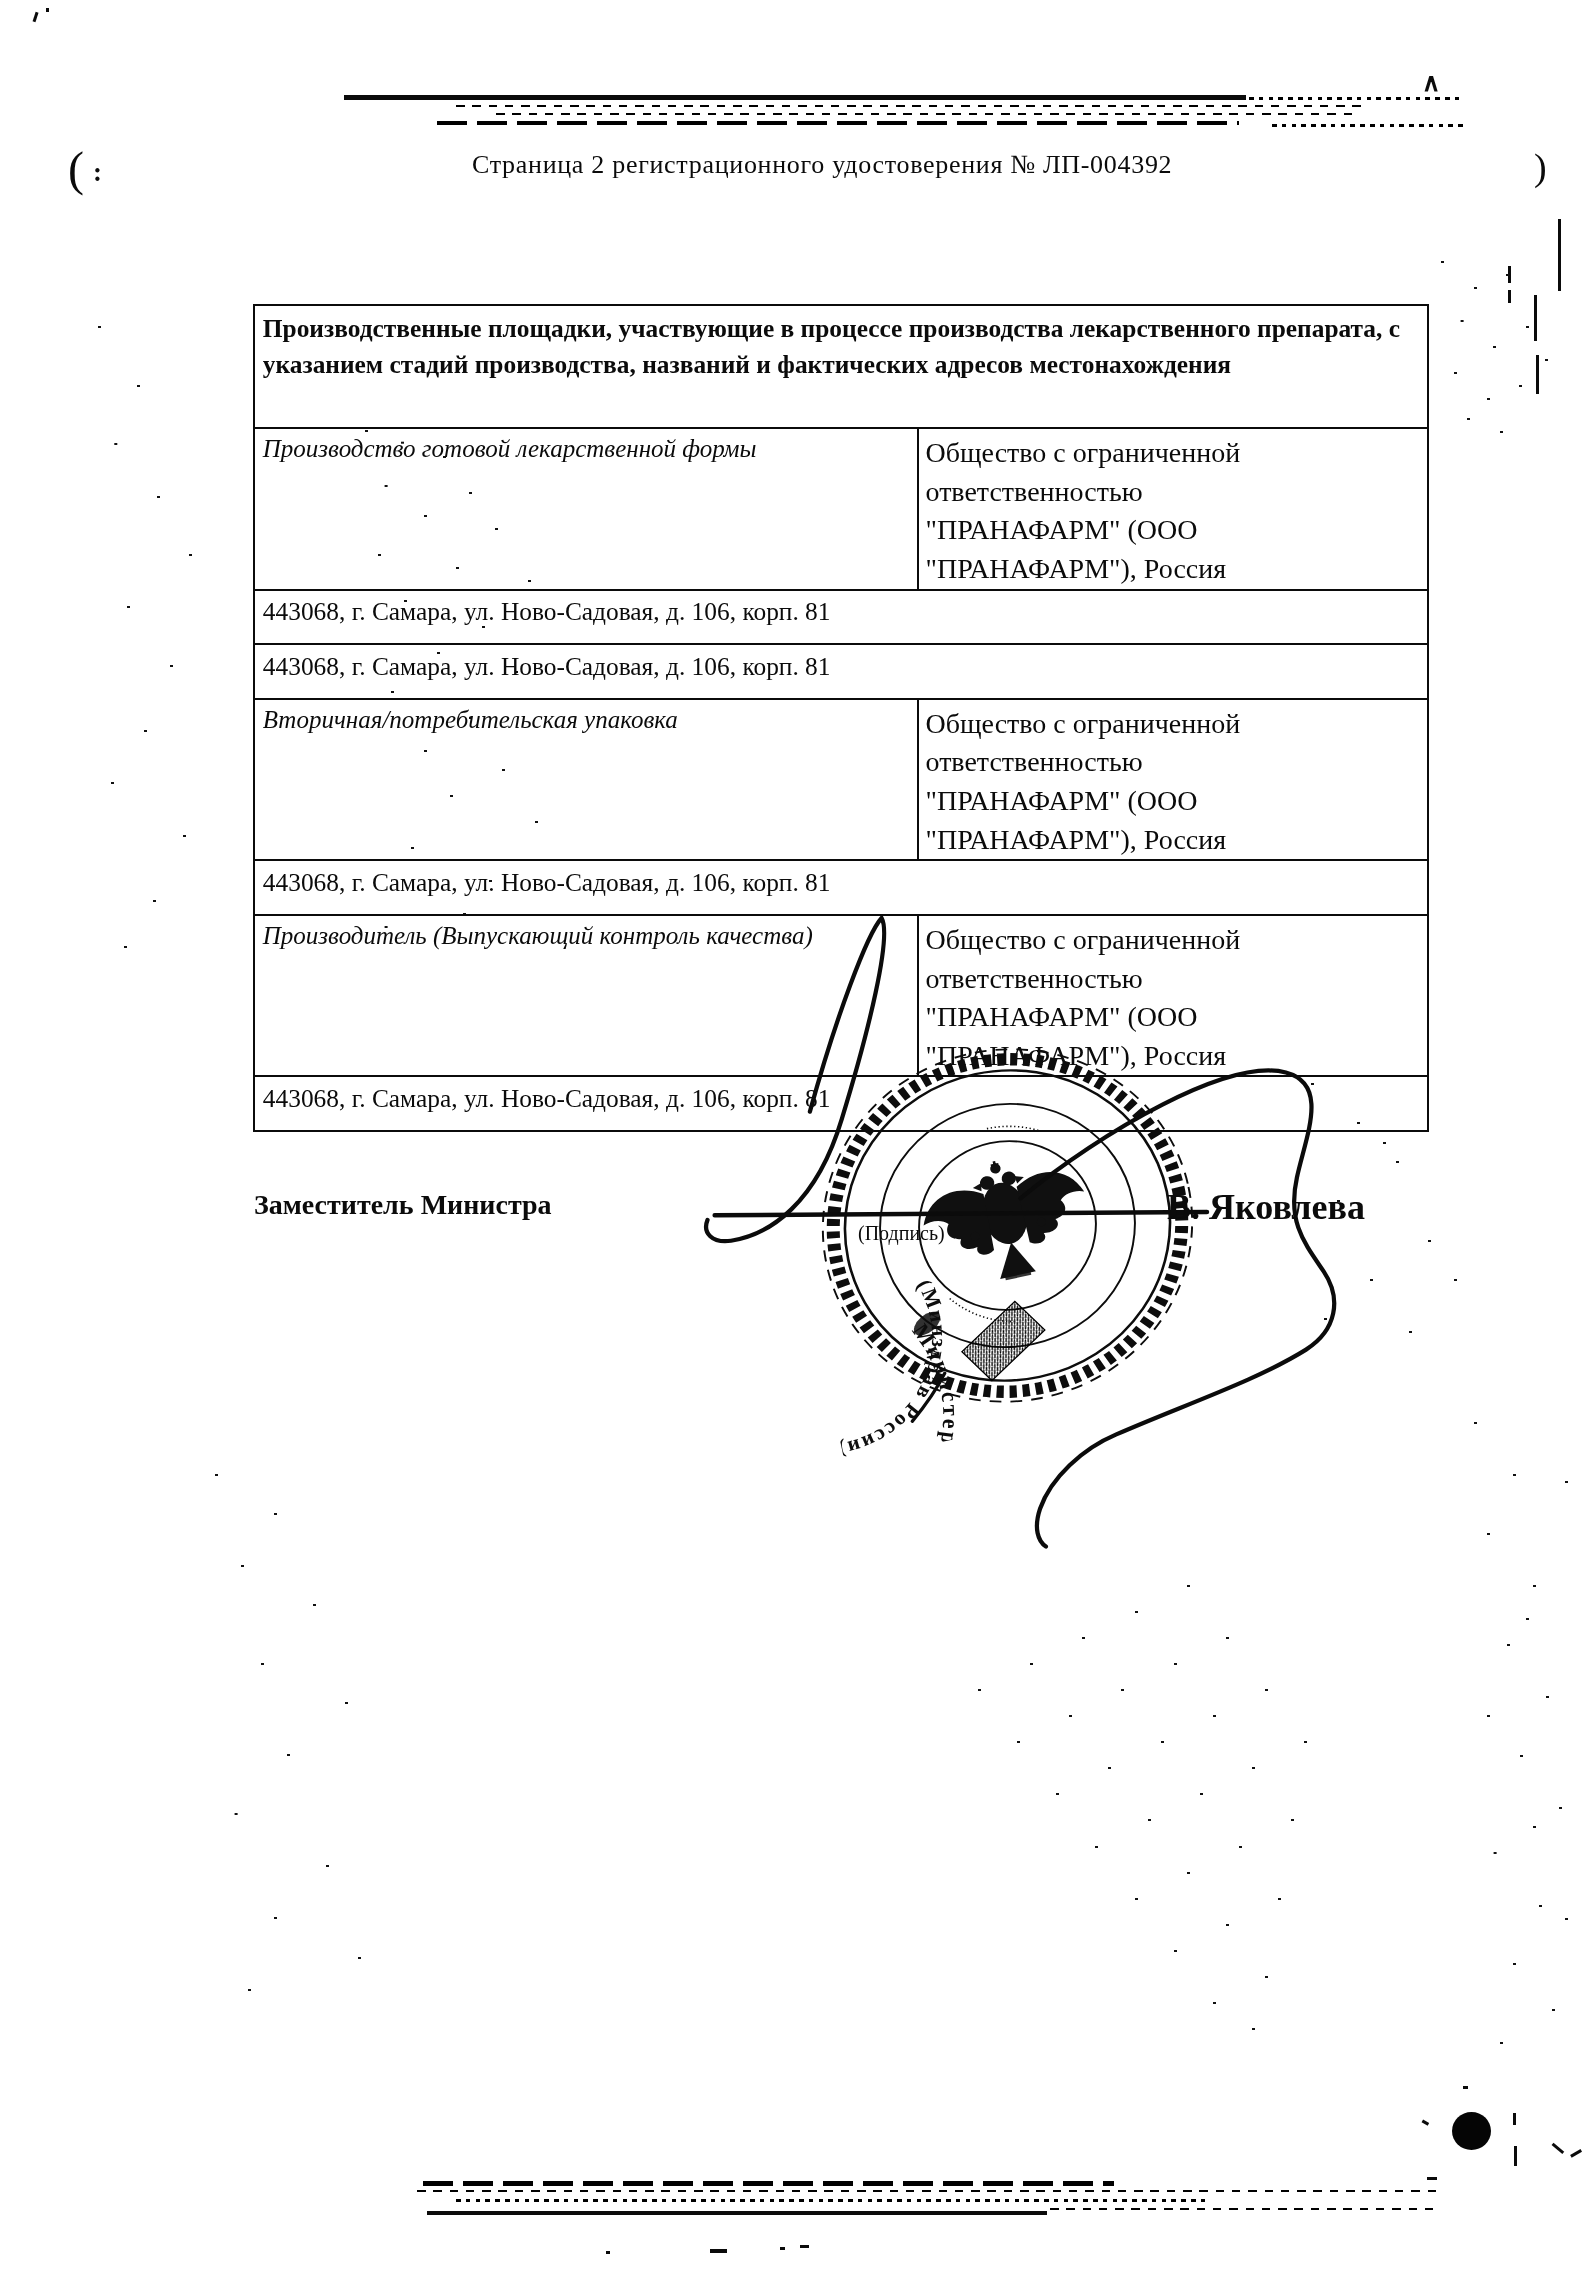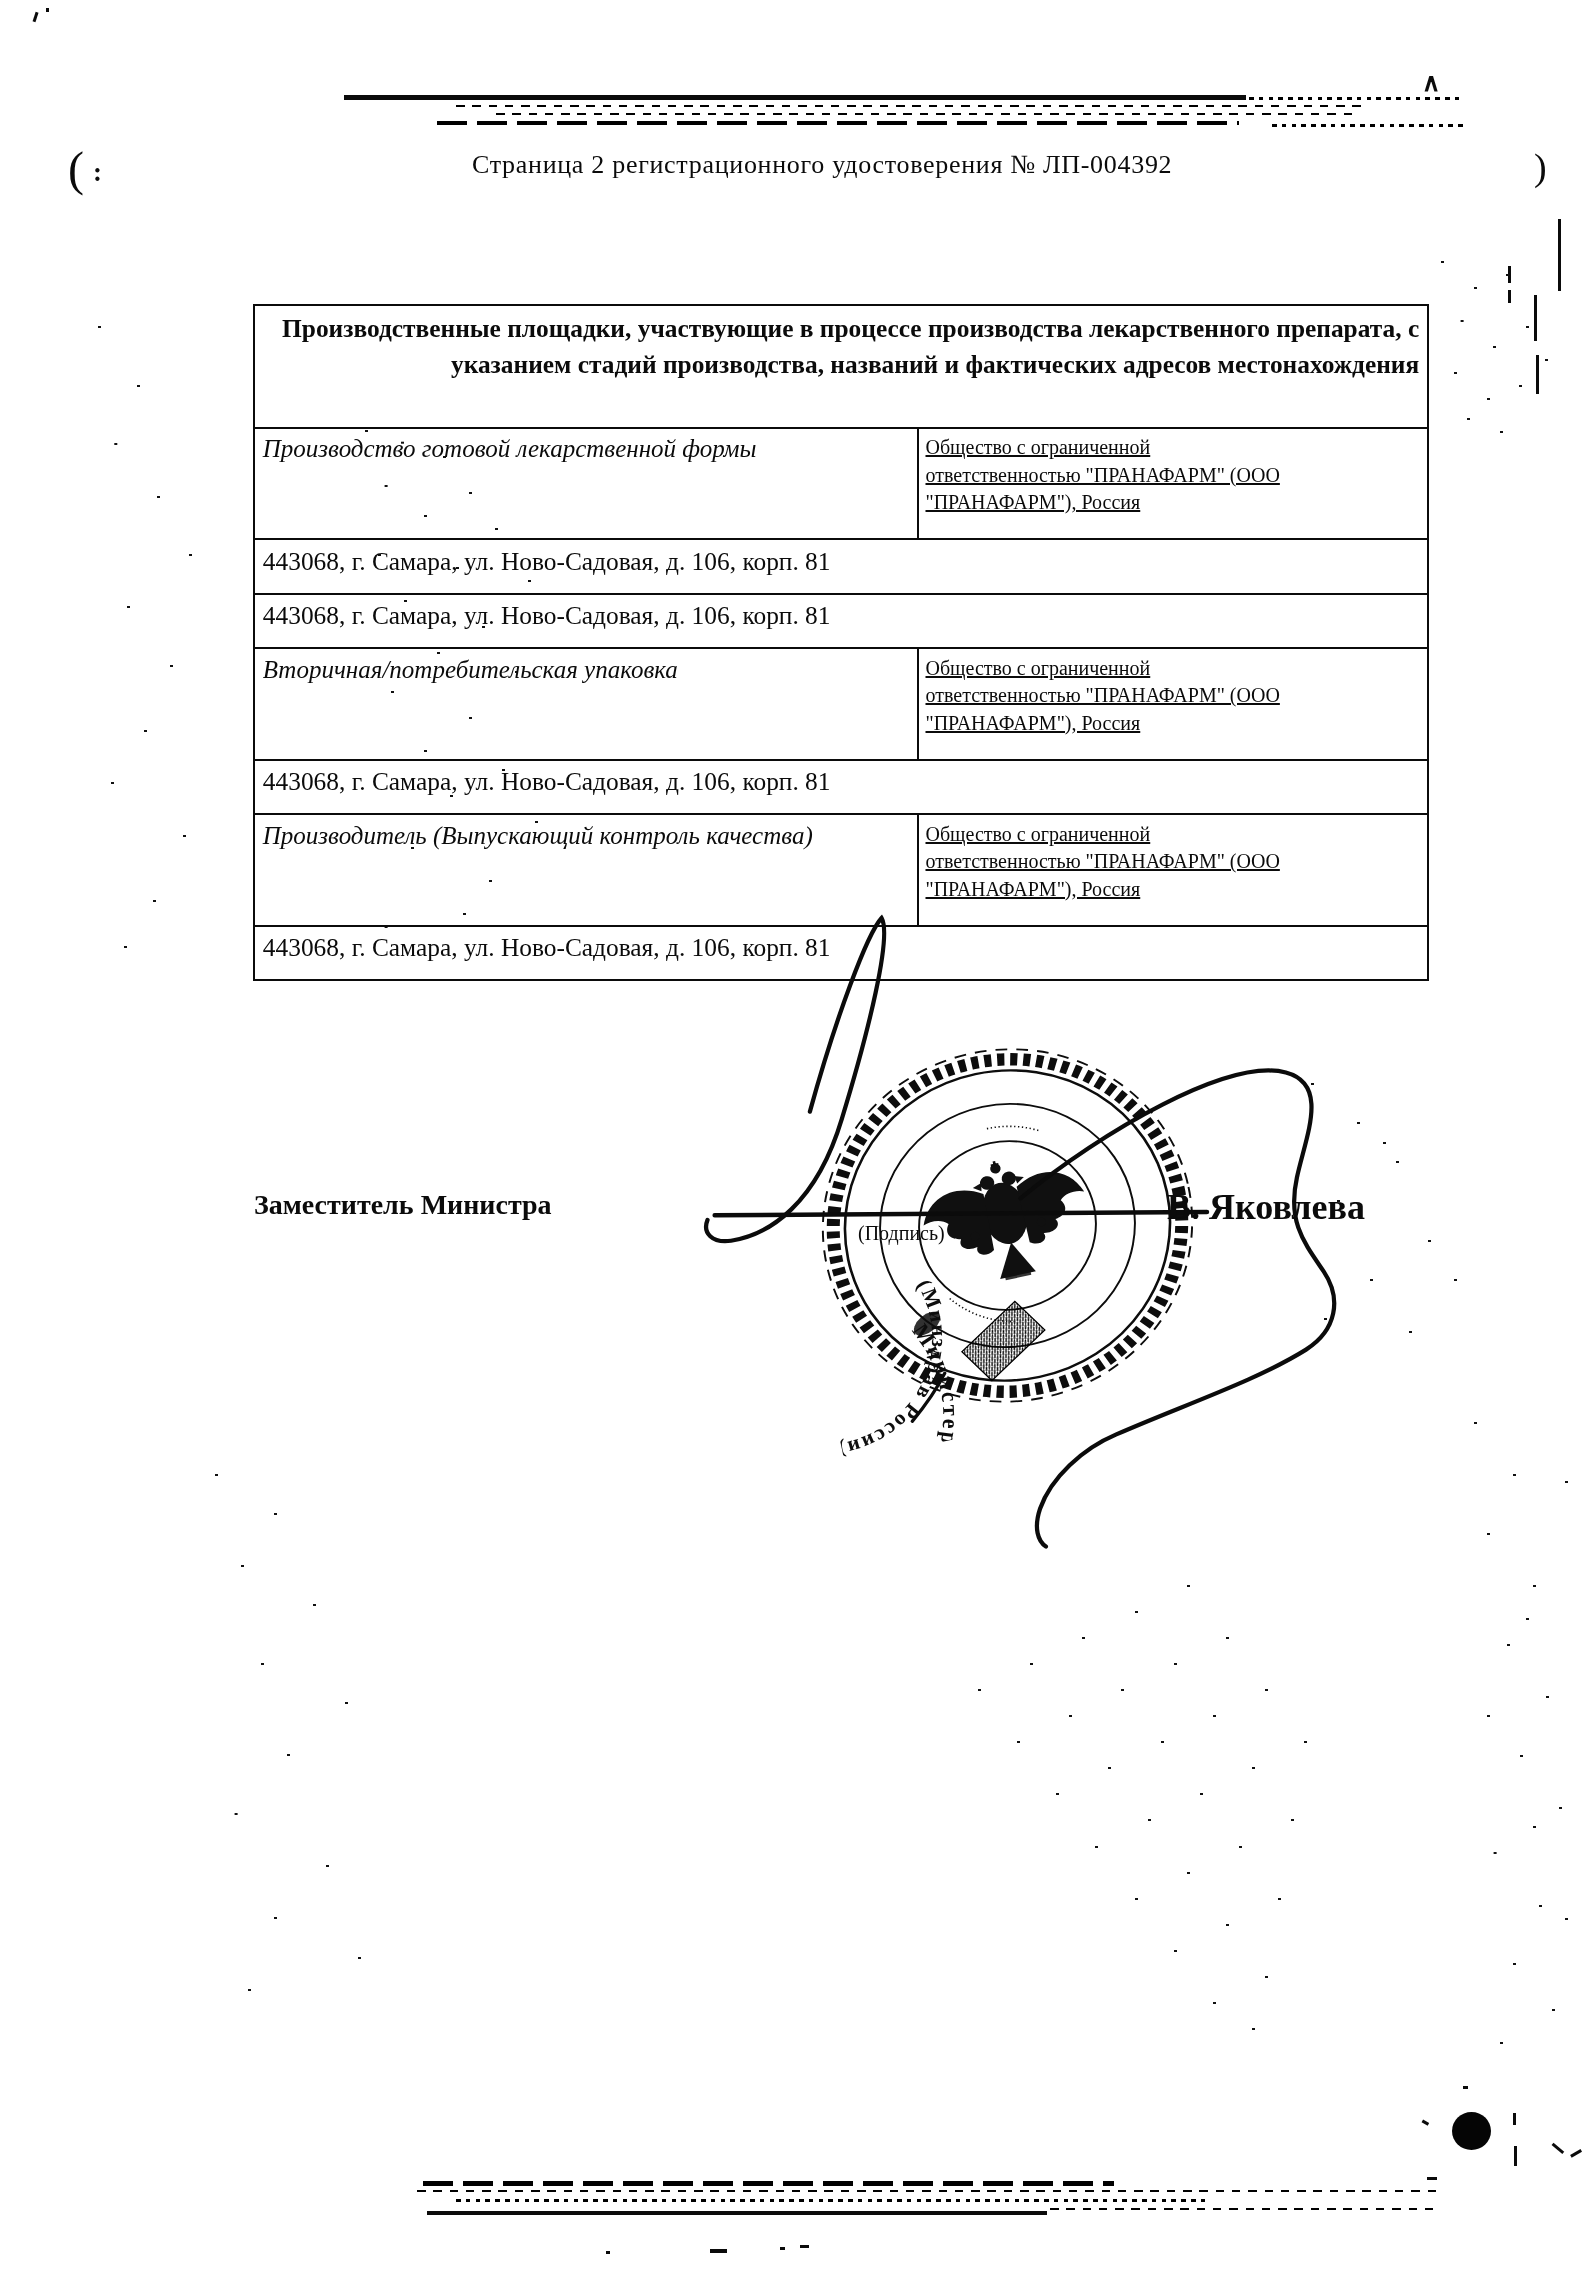--- a/index.html
+++ b/index.html
@@ -12,25 +12,25 @@
     position:absolute;left:472px;top:150px;font-size:26px;letter-spacing:0.7px;
     white-space:nowrap;font-weight:normal;text-align:right;
   }
   
   table.sites{
     position:absolute;left:253px;top:304px;border-collapse:collapse;
     table-layout:fixed;width:1174px;z-index:2;
   }
   table.sites td{border:2.6px solid #0b0b0b;overflow:hidden;}
   td.th-cell{height:117px;font-weight:bold;font-size:25.4px;line-height:1.42;
-    padding:3.9px 7.8px 0 7.8px;vertical-align:top;border-bottom-width:3.9px;text-align:right;}
+    padding:3.9px 7.8px 0 7.8px;vertical-align:top;border-bottom-width:3.9px;}
   td.stage-cell{height:103px;font-style:italic;font-size:25px;
     padding:6.5px 5.2px 0 7.8px;vertical-align:top;}
-  td.company-cell{height:103px;font-size:20px;line-height:1.38;
-    padding:5.2px 2.6px 0 6.5px;vertical-align:top;text-decoration:underline;}
+  td.company-cell{height:103px;font-size:28px;line-height:1.38;
+    padding:5.2px 2.6px 0 6.5px;vertical-align:top;}
   .company-text{width:365px;}
   td.addr-cell{height:46px;font-size:25.4px;padding:6.5px 0 0 7.8px;
     vertical-align:top;border-top-width:3.9px;}
   
   .sig-title{position:absolute;left:254px;top:1189px;font-size:28px;font-weight:bold;z-index:8;white-space:nowrap;}
   .sig-name{position:absolute;left:1167px;top:1186px;font-size:36px;font-weight:bold;z-index:8;white-space:nowrap;}
   .sig-caption{position:absolute;left:858px;top:1222px;font-size:20px;z-index:8;white-space:nowrap;}
   .stamp-svg{position:absolute;left:799px;top:1017px;z-index:5;
     transform:rotate(-12deg) scaleY(0.95);transform-origin:50% 50%;}
   .flourish-svg{position:absolute;left:0;top:0;z-index:7;pointer-events:none;}

